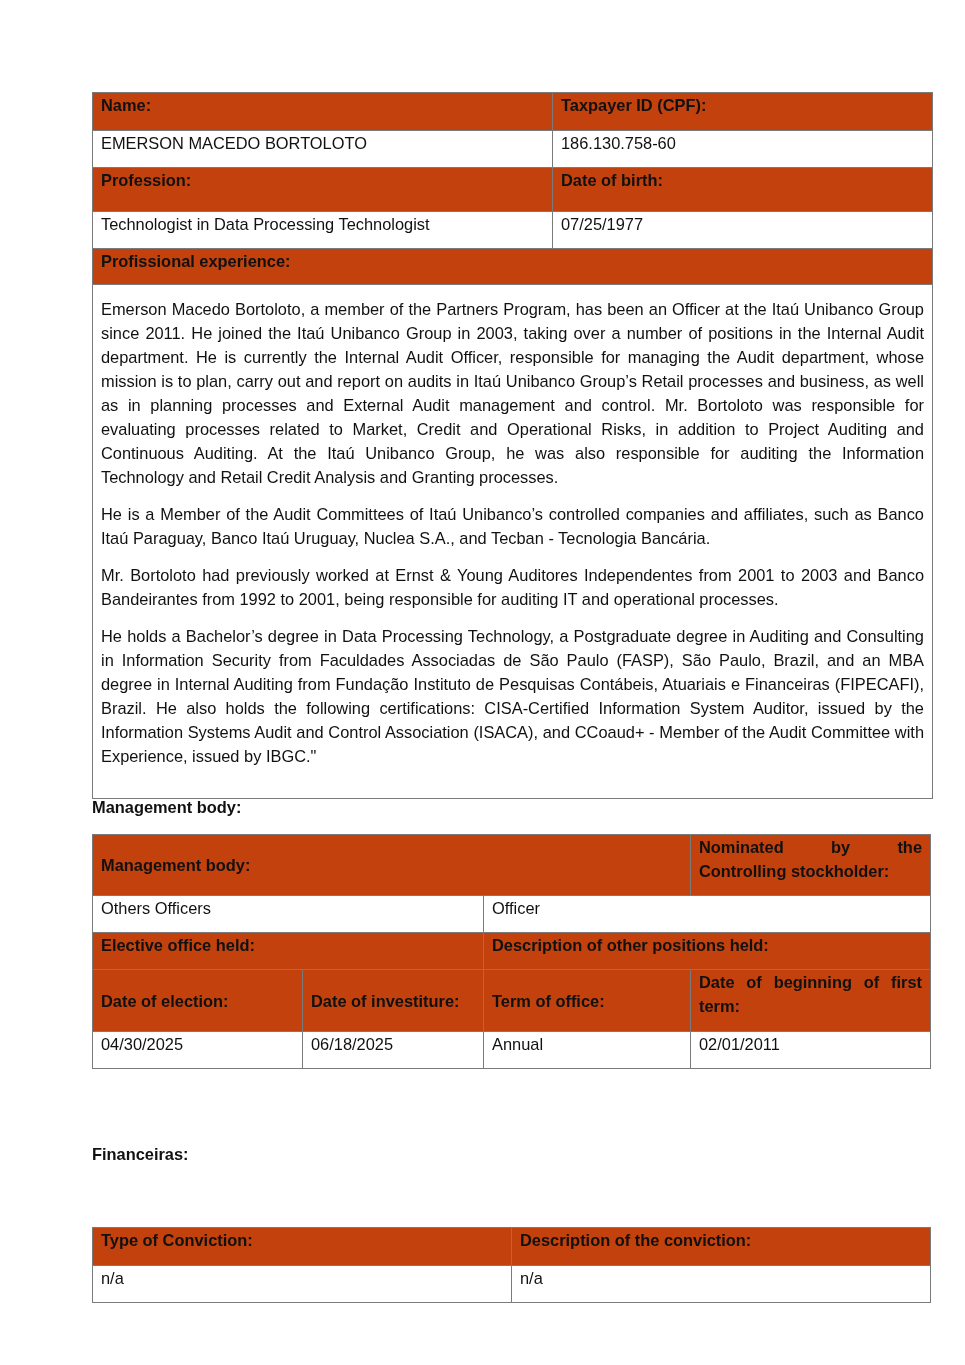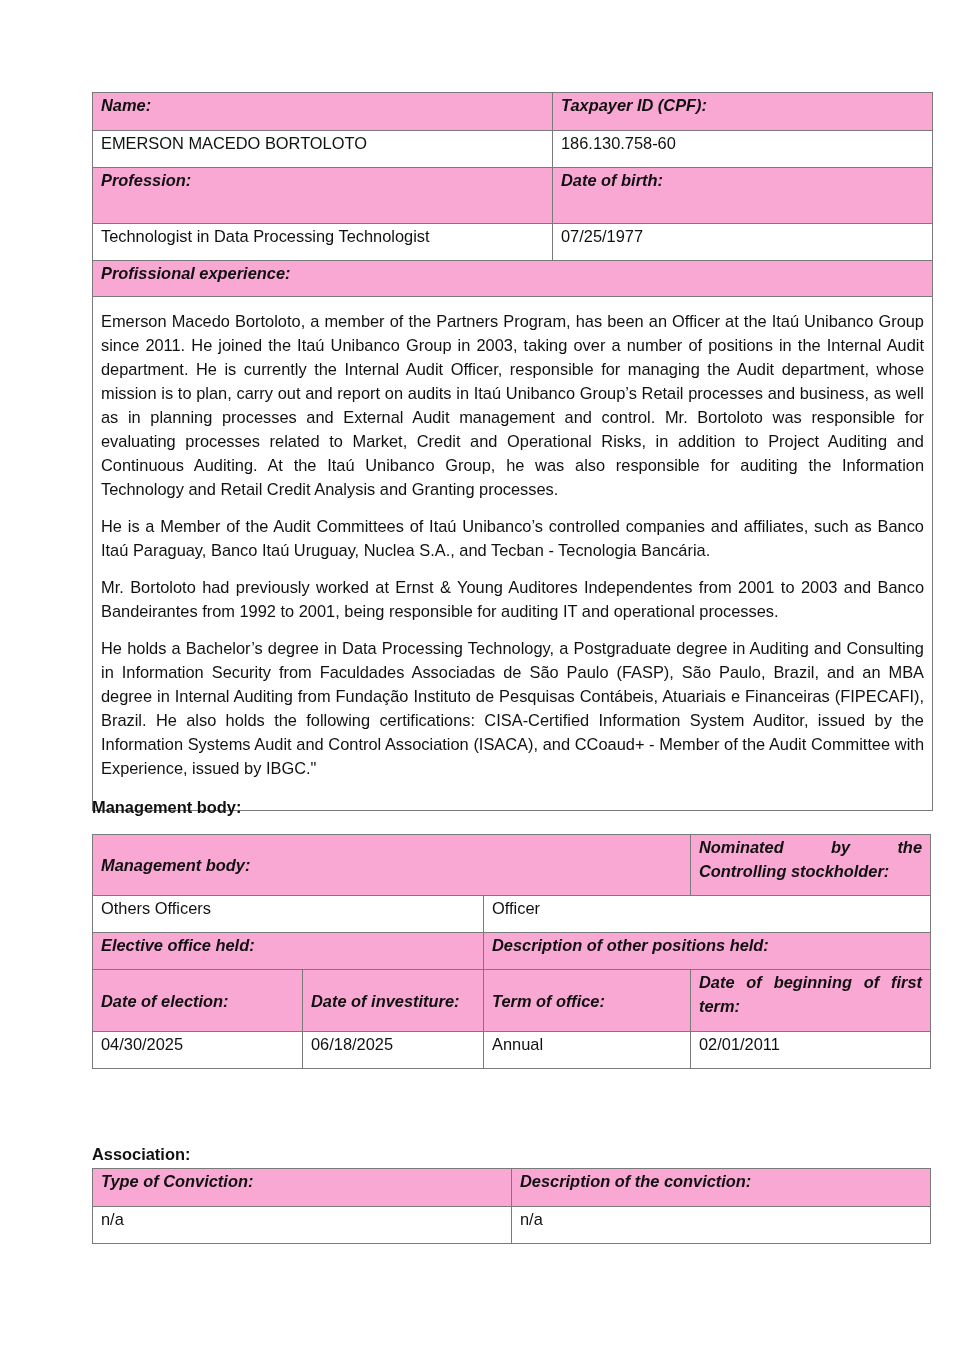--- a/index.html
+++ b/index.html
@@ -2,21 +2,21 @@
 <html><head>
 <meta charset="utf-8">
 <style>
   html, body { margin: 0; padding: 0; background: #ffffff; }
   body {
     width: 965px; height: 1365px; position: relative; overflow: hidden;
     font-family: "Liberation Sans", sans-serif; font-size: 16.4px; color: #111111;
   }
   table { border-collapse: collapse; position: absolute; table-layout: fixed; }
   td { border: 1px solid #7a7a7a; vertical-align: top; padding: 0 8px; line-height: 24px; }
-  td.h { background: #f9a8d4; font-weight: bold; font-style: italic; }
+  td.h { background: #c2410c; font-weight: bold; }
   td.v { background: #ffffff; }
   .just { text-align: justify; }
   .para { margin: 0 0 13px 0; }
   .para:last-child { margin-bottom: 16px; }
   .section-title { position: absolute; left: 92px; font-weight: bold; font-size: 16.4px; }
 </style>
 </head>
 <body>
 
 <table style="left:92px; top:92px; width:840px;">
@@ -26,21 +26,21 @@
     </colgroup>
   <tbody>
       <tr style="height:38px">
     <td class="h">Name:</td>
     <td class="h">Taxpayer ID (CPF):</td>
   </tr>
   <tr style="height:37px">
     <td class="v">EMERSON MACEDO BORTOLOTO</td>
     <td class="v">186.130.758-60</td>
   </tr>
-  <tr style="height:56px">
+  <tr style="height:44px">
     <td class="h">Profession:</td>
     <td class="h">Date of birth:</td>
   </tr>
   <tr style="height:37px">
     <td class="v">Technologist in Data Processing Technologist</td>
     <td class="v">07/25/1977</td>
   </tr>
   <tr style="height:36px">
     <td class="h" colspan="2">Profissional experience:</td>
   </tr>
@@ -85,23 +85,23 @@
   </tr>
   <tr style="height:37px">
     <td class="v">04/30/2025</td>
     <td class="v">06/18/2025</td>
     <td class="v">Annual</td>
     <td class="v">02/01/2011</td>
   </tr>
 </tbody>
   </table>
 
-<div class="section-title" style="top:1145px;">Association:</div>
+<div class="section-title" style="top:1145px;">Financeiras:</div>
 
-<table style="left:92px; top:1168px; width:838px;">
+<table style="left:92px; top:1227px; width:838px;">
   <colgroup>
       <col style="width:419px">
       <col style="width:419px">
     </colgroup>
   <tbody>
       <tr style="height:38px">
     <td class="h">Type of Conviction:</td>
     <td class="h">Description of the conviction:</td>
   </tr>
   <tr style="height:37px">

